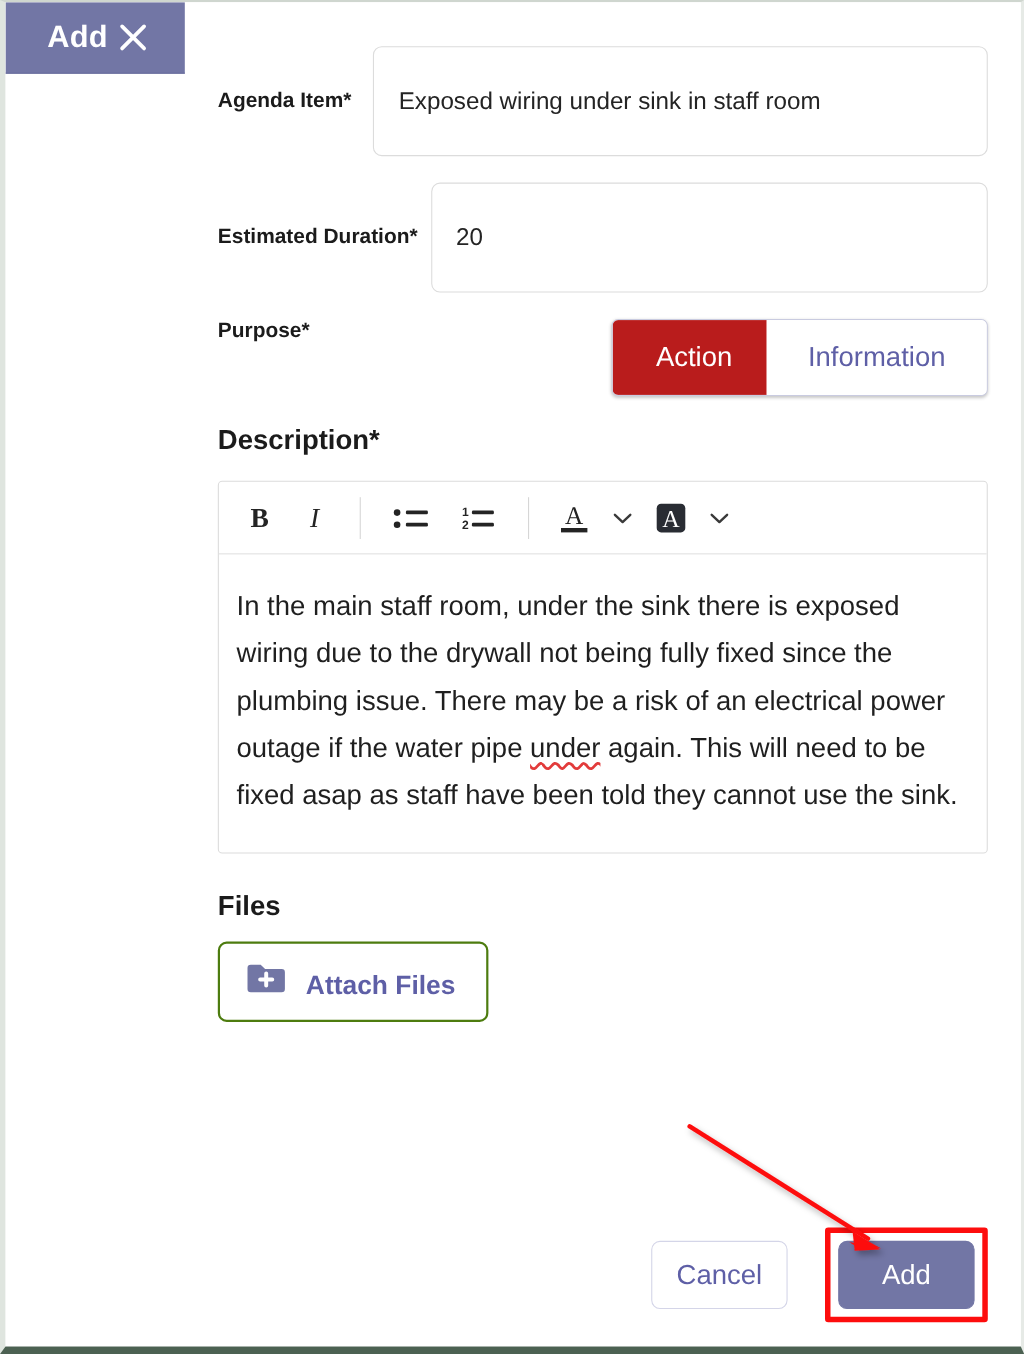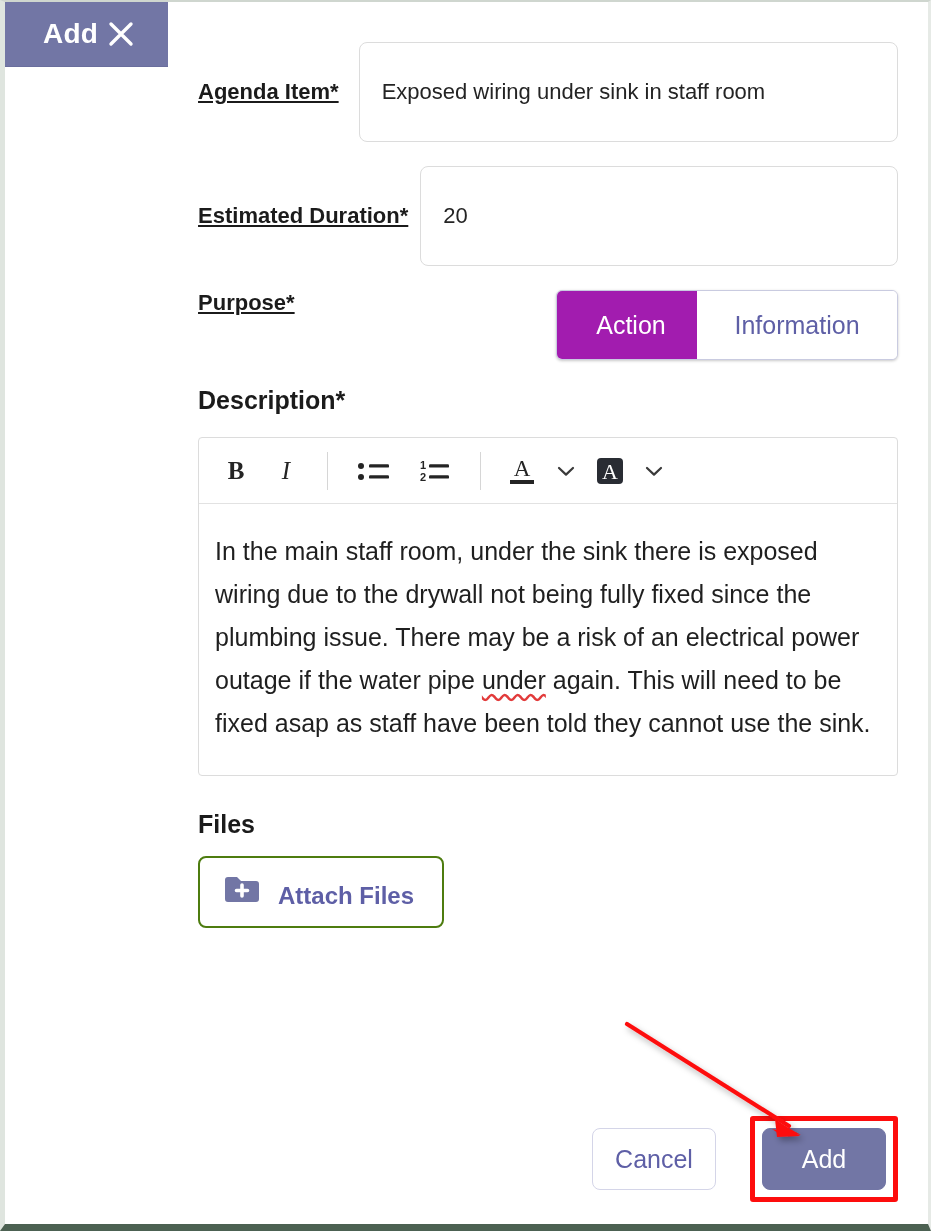--- a/index.html
+++ b/index.html
@@ -72,26 +72,25 @@
     overflow: hidden;
   }
 
   
   .field-row {
     display: flex;
     align-items: center;
     margin-bottom: 24px;
   }
   .field-label {
-    font-size: 22px;
+    font-size: 19px;
     font-weight: bold;
     color: #1b1b1b;
     white-space: nowrap;
     flex: 0 0 auto;
-    text-decoration: underline;
   }
   .text-input {
     flex: 1 1 auto;
     box-sizing: border-box;
     border: 1px solid #dcdcdc;
     border-radius: 8px;
     background: #ffffff;
     font-size: 22px;
     color: #242424;
     padding: 0 22px;
@@ -124,21 +123,21 @@
     height: 68px;
     display: flex;
     align-items: center;
     justify-content: center;
     font-size: 25px;
     padding: 0 28px;
     cursor: pointer;
     box-sizing: border-box;
   }
   .toggle-btn.selected {
-    background: #a21caf;
+    background: #b91c1c;
     color: #ffffff;
     min-width: 140px;
     padding-left: 36px;
   }
   .toggle-btn.unselected {
     background: #ffffff;
     color: #5e5fa6;
     min-width: 200px;
   }
 

